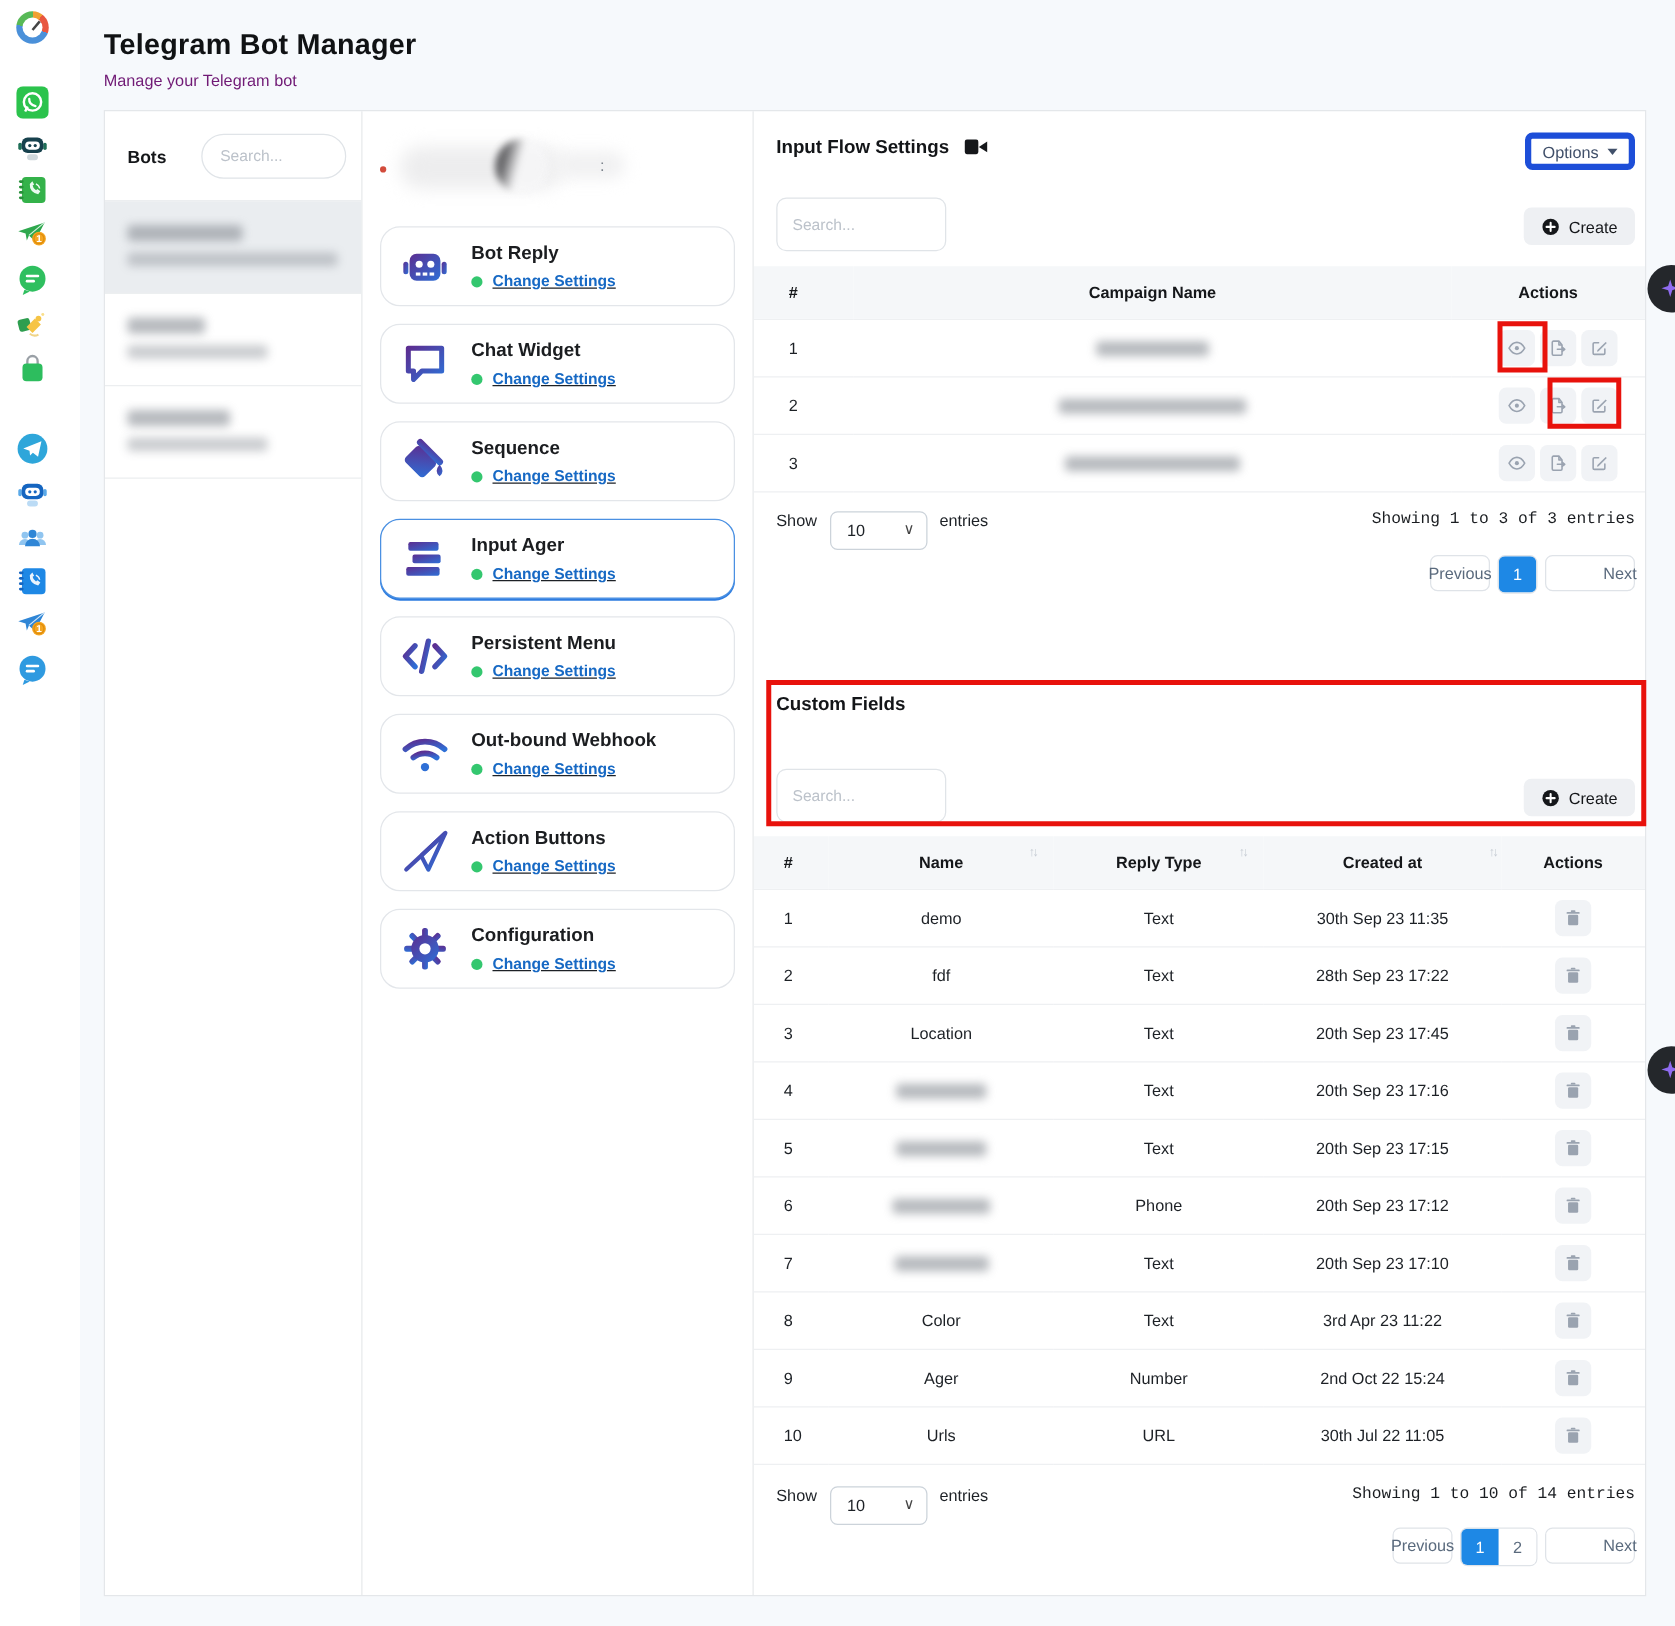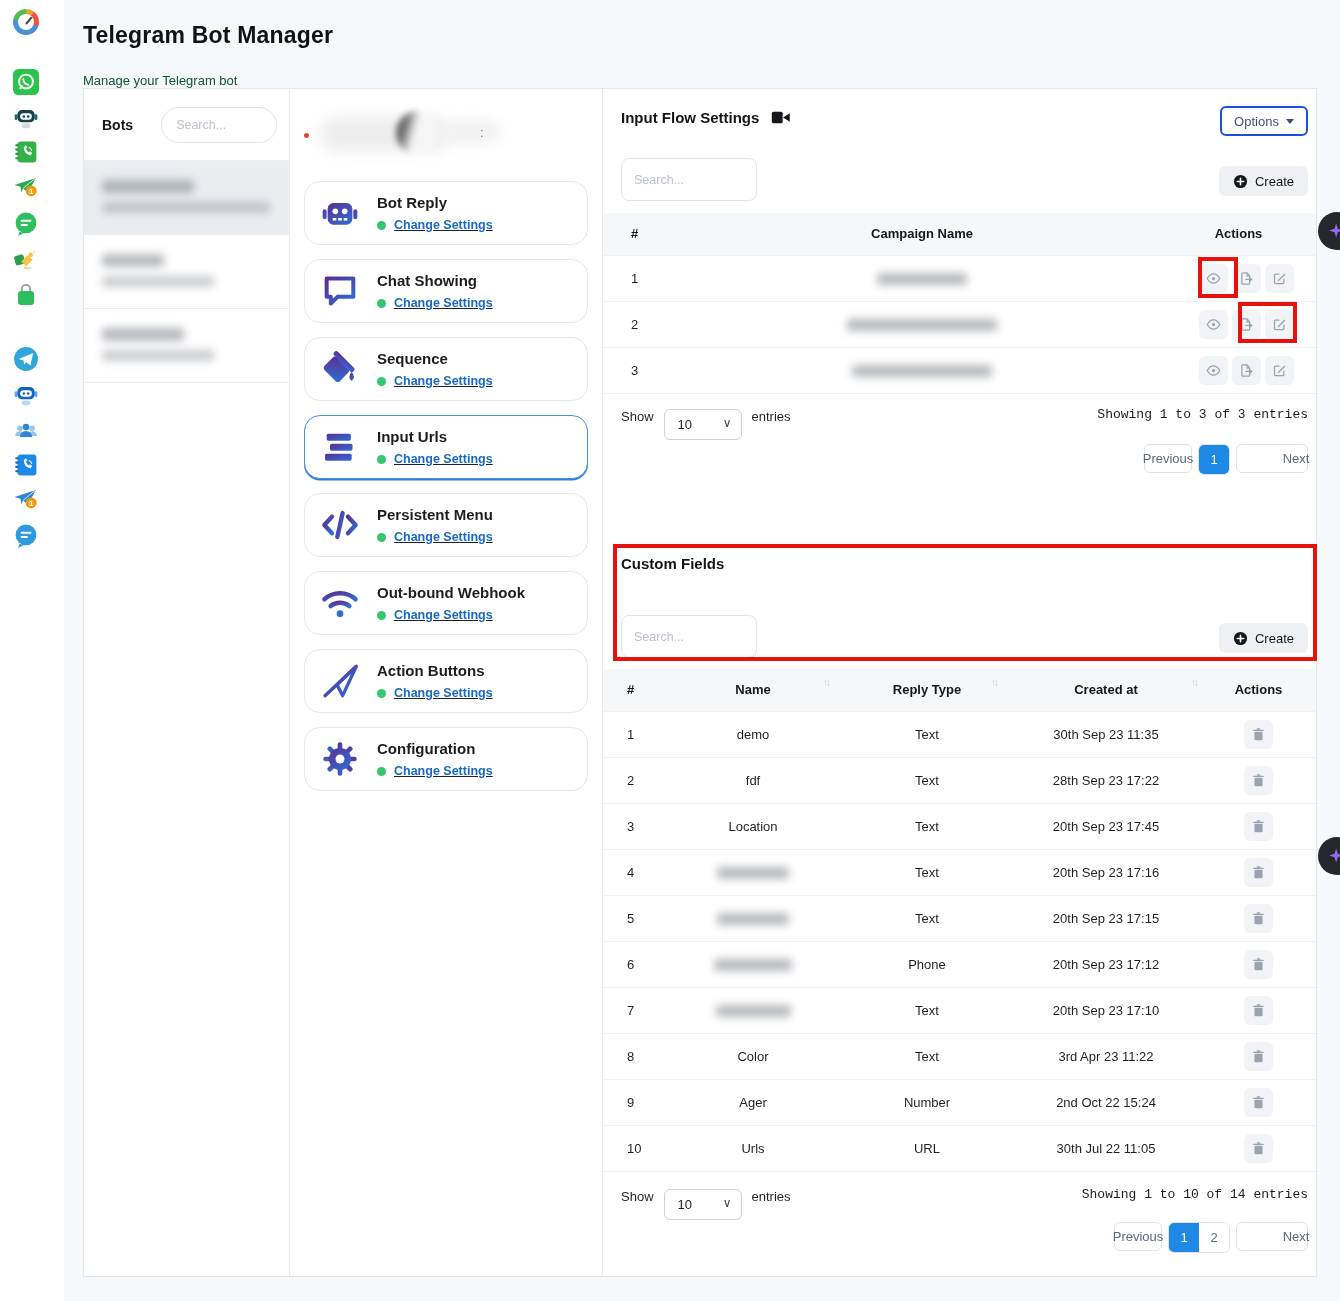--- a/index.html
+++ b/index.html
@@ -13,21 +13,21 @@
   .rail svg { width:26px; height:26px; }
   .gauge { width:26px; height:26px; border-radius:50%;
     background:conic-gradient(from 200deg,#4a90d9 0 22%,#58b957 22% 45%,#f0a030 45% 55%,#e8563f 55% 75%,#4a90d9 75% 100%);
     position:relative; }
   .gauge::after { content:""; position:absolute; inset:5px; background:#fff; border-radius:50%; }
   .gauge::before { content:""; position:absolute; left:12px; top:6px; width:2px; height:9px; background:#444; z-index:2; transform:rotate(40deg); transform-origin:bottom; }
 
   
   .main-header { position:absolute; left:83px; top:22px; }
   .main-header h1 { font-size:23px; font-weight:bold; color:#101214; letter-spacing:.2px; }
-  .main-header p { margin-top:24px; font-size:13px; color:#14532d; }
+  .main-header p { margin-top:8px; font-size:13px; color:#701a75; }
 
   
   .panels { position:absolute; left:83px; top:88px; width:1234px; height:1189px; background:#fff;
     border:1px solid #e4e7ea; display:flex; }
   .col { position:relative; height:100%; }
   .bots-col { width:206px; border-right:1px solid #e7eaec; }
   .settings-col { width:313px; border-right:1px solid #e7eaec; }
   .content-col { width:713px; }
 
   
@@ -55,21 +55,21 @@
   .scard .cicon { width:42px; height:42px; flex:0 0 42px; display:flex; align-items:center; justify-content:center; }
   .scard .cicon svg { width:40px; height:40px; }
   .scard .ct { font-size:15px; font-weight:bold; color:#1b1d20; }
   .scard .crow { display:flex; align-items:center; gap:8px; margin-top:7px;text-decoration:underline; }
   .gdot { width:9px; height:9px; border-radius:50%; background:#34c76f; }
   .cslink { font-size:12.5px; font-weight:bold; color:#1769c4; text-decoration:none; }
 
   
   .sec-title { position:absolute; left:18px; display:flex; align-items:center; gap:12px; font-size:15px; font-weight:bold; color:#131518; }
   .sec-title svg { width:20px; height:17px; }
-  .btn-options { position:absolute; right:8px; top:17px; width:88px; height:30px; background:#fff; border:2px solid #1d4ed8; border-radius:6px;
+  .btn-options { position:absolute; right:8px; top:17px; width:88px; height:30px; background:#fff; border:5px solid #1d4ed8; border-radius:6px;
     color:#41506a; font-size:13px; display:flex; align-items:center; justify-content:center; gap:7px; cursor:pointer; font-family:inherit; }
   .caret { display:inline-block; width:0; height:0; border-left:4px solid transparent; border-right:4px solid transparent; border-top:5px solid #41506a; }
   .box-search { position:absolute; left:18px; width:136px; height:43px; border:1px solid #e0e4e8; border-radius:8px; padding:0 12px; font-size:12.5px; outline:none; font-family:inherit; }
   .box-search::placeholder { color:#bcc2ca; }
   .btn-create { position:absolute; right:8px; height:30px; padding:0 14px; background:#eef0f3; border:none; border-radius:6px;
     display:flex; align-items:center; gap:7px; font-size:13px; color:#15171a; cursor:pointer; font-family:inherit; }
   .btn-create svg { width:15px; height:15px; }
 
   table.dt { position:absolute; left:0; width:713px; border-collapse:collapse; table-layout:fixed; }
   .dt thead th { background:#f5f7f9; font-weight:bold; font-size:13px; color:#15171a; position:relative; }
@@ -304,21 +304,21 @@
           </div>
         </div>
 
         <div class="scard">
           <span class="cicon">
             <svg viewBox="0 0 24 24" fill="none" stroke="url(#gpb)" stroke-width="2.4" stroke-linejoin="round">
                 <path d="M4 4.5 H20 V15.5 H10.5 L6.5 19.5 V15.5 H4 Z"></path>
               </svg>
           </span>
           <div>
-            <div class="ct">Chat Showing</div>
+            <div class="ct">Chat Widget</div>
             <div class="crow">
                 <span class="gdot"></span>
                 <a class="cslink">Change Settings</a>
               </div>
           </div>
         </div>
 
         <div class="scard">
           <span class="cicon">
             <svg viewBox="0 0 24 24">
@@ -340,21 +340,21 @@
 
         <div class="scard active">
           <span class="cicon">
             <svg viewBox="0 0 24 24" fill="url(#gpb)">
                 <rect x="4" y="4" width="14.5" height="4.2" rx="1"></rect>
                 <rect x="6" y="10" width="13.5" height="4.2" rx="1"></rect>
                 <rect x="3" y="16" width="16" height="4.2" rx="1"></rect>
               </svg>
           </span>
           <div>
-            <div class="ct">Input Urls</div>
+            <div class="ct">Input Ager</div>
             <div class="crow">
                 <span class="gdot"></span>
                 <a class="cslink">Change Settings</a>
               </div>
           </div>
         </div>
 
         <div class="scard">
           <span class="cicon">
             <svg viewBox="0 0 24 24" fill="none" stroke="url(#gpb)" stroke-width="2.6" stroke-linecap="round" stroke-linejoin="round">

